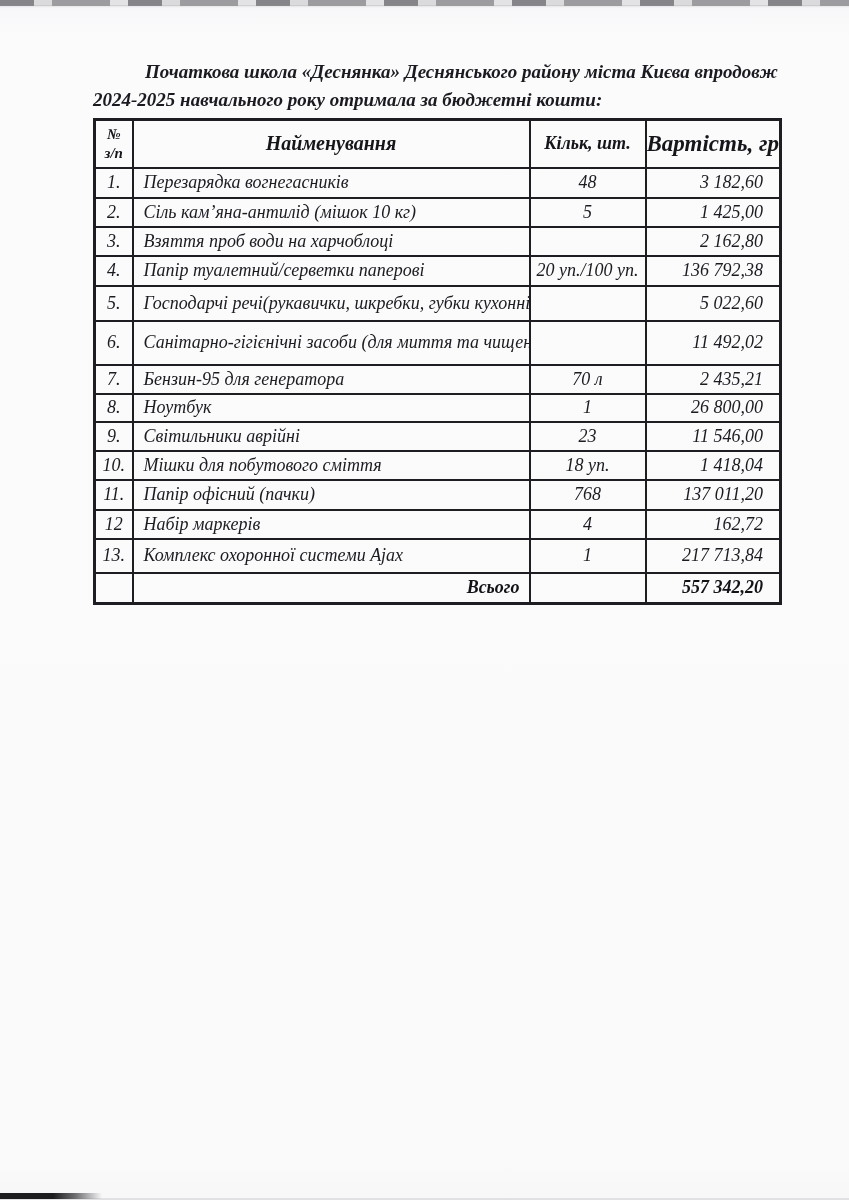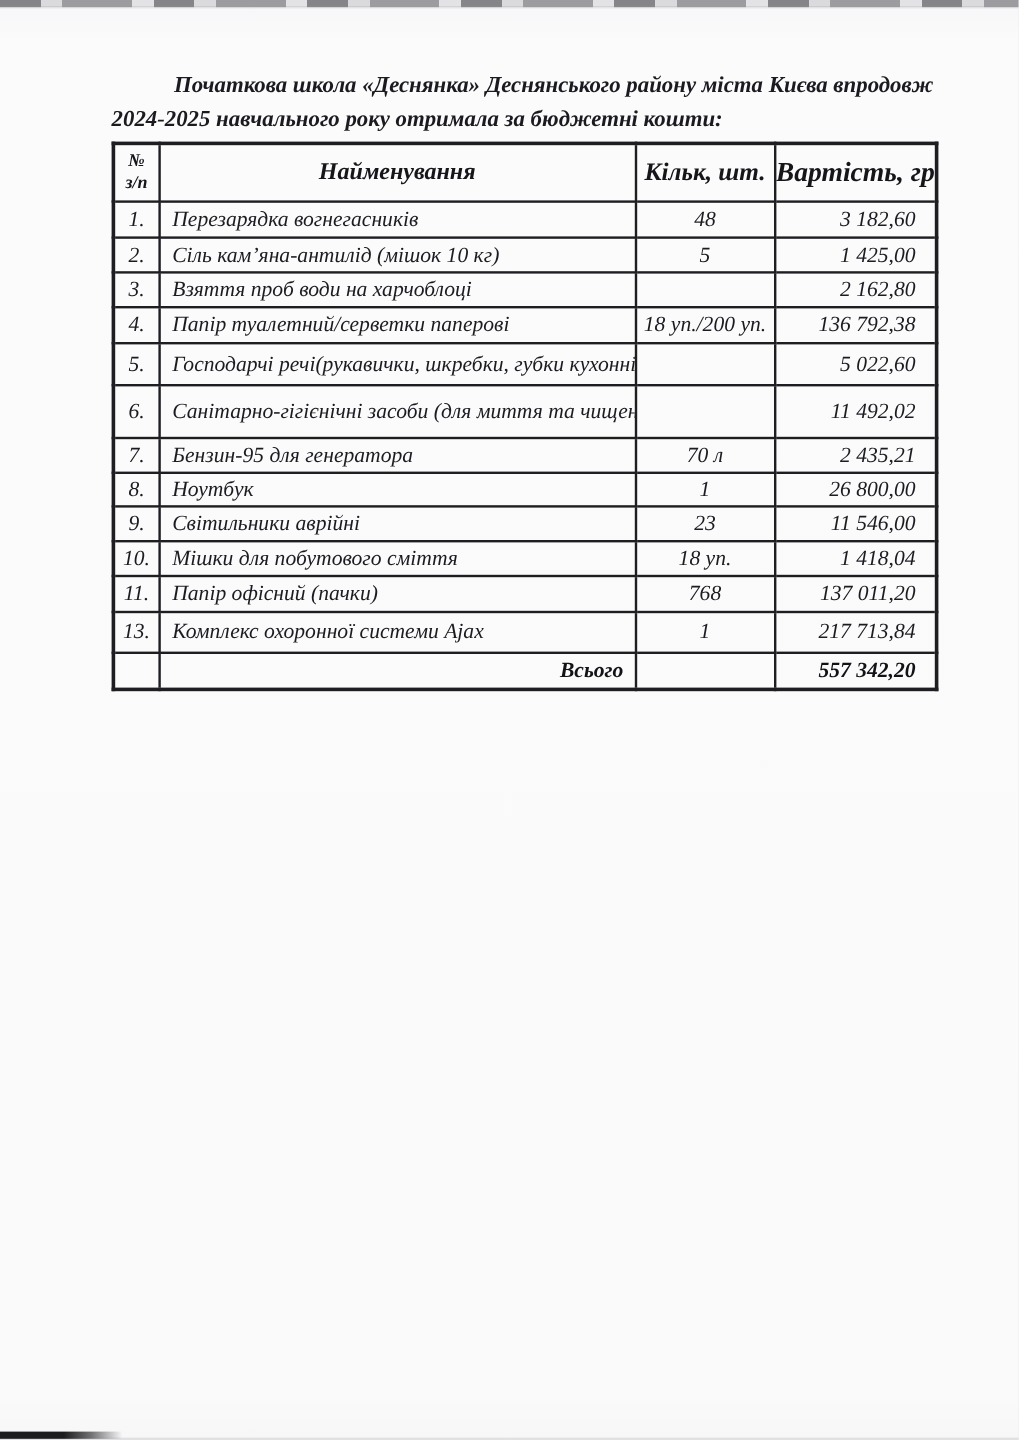--- a/index.html
+++ b/index.html
@@ -66,21 +66,21 @@
   col.w-num  { width:38px; }
   col.w-name { width:397px; }
   col.w-qty  { width:116px; }
   col.w-cost { width:135px; }
 
   thead tr { height:48px; }
   .tbl th { font-weight:bold; color:#15151a; }
   th.h-num  { font-size:15px; line-height:19px; text-align:center; }
   th.h-num span { display:block; }
   th.h-name { font-size:20px; text-align:center; }
-  th.h-qty  { font-size:21px; text-align:center; }
+  th.h-qty  { font-size:18px; text-align:center; }
   th.h-cost { font-size:23px; text-align:center; }
 
   .tbl td { font-size:18px; color:#1b1b21; }
   td.c-num  { text-align:center; padding:0 3px; }
   td.c-name { text-align:left; padding:0 20px 0 10px; }
   td.c-qty  { text-align:center; }
   td.c-cost { text-align:right; padding-right:16px; }
 
   tr.total-row td { font-weight:bold; color:#121217;margin-left:24px; }
   td.c-total-label { text-align:right; padding-right:9px; }
@@ -130,21 +130,21 @@
         </tr>
         <tr style="height:29px">
           <td class="c-num">3.</td>
           <td class="c-name">Взяття проб води на харчоблоці</td>
           <td class="c-qty"></td>
           <td class="c-cost">2 162,80</td>
         </tr>
         <tr style="height:30px">
           <td class="c-num">4.</td>
           <td class="c-name">Папір туалетний/серветки паперові</td>
-          <td class="c-qty">18 уп./200 уп.</td>
+          <td class="c-qty">20 уп./100 уп.</td>
           <td class="c-cost">136 792,38</td>
         </tr>
         <tr style="height:35px">
           <td class="c-num">5.</td>
           <td class="c-name">Господарчі речі(рукавички, шкребки, губки кухонні)</td>
           <td class="c-qty"></td>
           <td class="c-cost">5 022,60</td>
         </tr>
         <tr style="height:44px">
           <td class="c-num">6.</td>
@@ -175,20 +175,26 @@
           <td class="c-name">Мішки для побутового сміття</td>
           <td class="c-qty">18 уп.</td>
           <td class="c-cost">1 418,04</td>
         </tr>
         <tr style="height:30px">
           <td class="c-num">11.</td>
           <td class="c-name">Папір офісний (пачки)</td>
           <td class="c-qty">768</td>
           <td class="c-cost">137 011,20</td>
         </tr>
+        <tr style="height:29px">
+          <td class="c-num">12</td>
+          <td class="c-name">Набір маркерів</td>
+          <td class="c-qty">4</td>
+          <td class="c-cost">162,72</td>
+        </tr>
         <tr style="height:34px">
           <td class="c-num">13.</td>
           <td class="c-name">Комплекс охоронної системи Ajax</td>
           <td class="c-qty">1</td>
           <td class="c-cost">217 713,84</td>
         </tr>
         <tr class="total-row" style="height:31px">
           <td class="c-num"></td>
           <td class="c-total-label">Всього</td>
           <td class="c-qty"></td>

